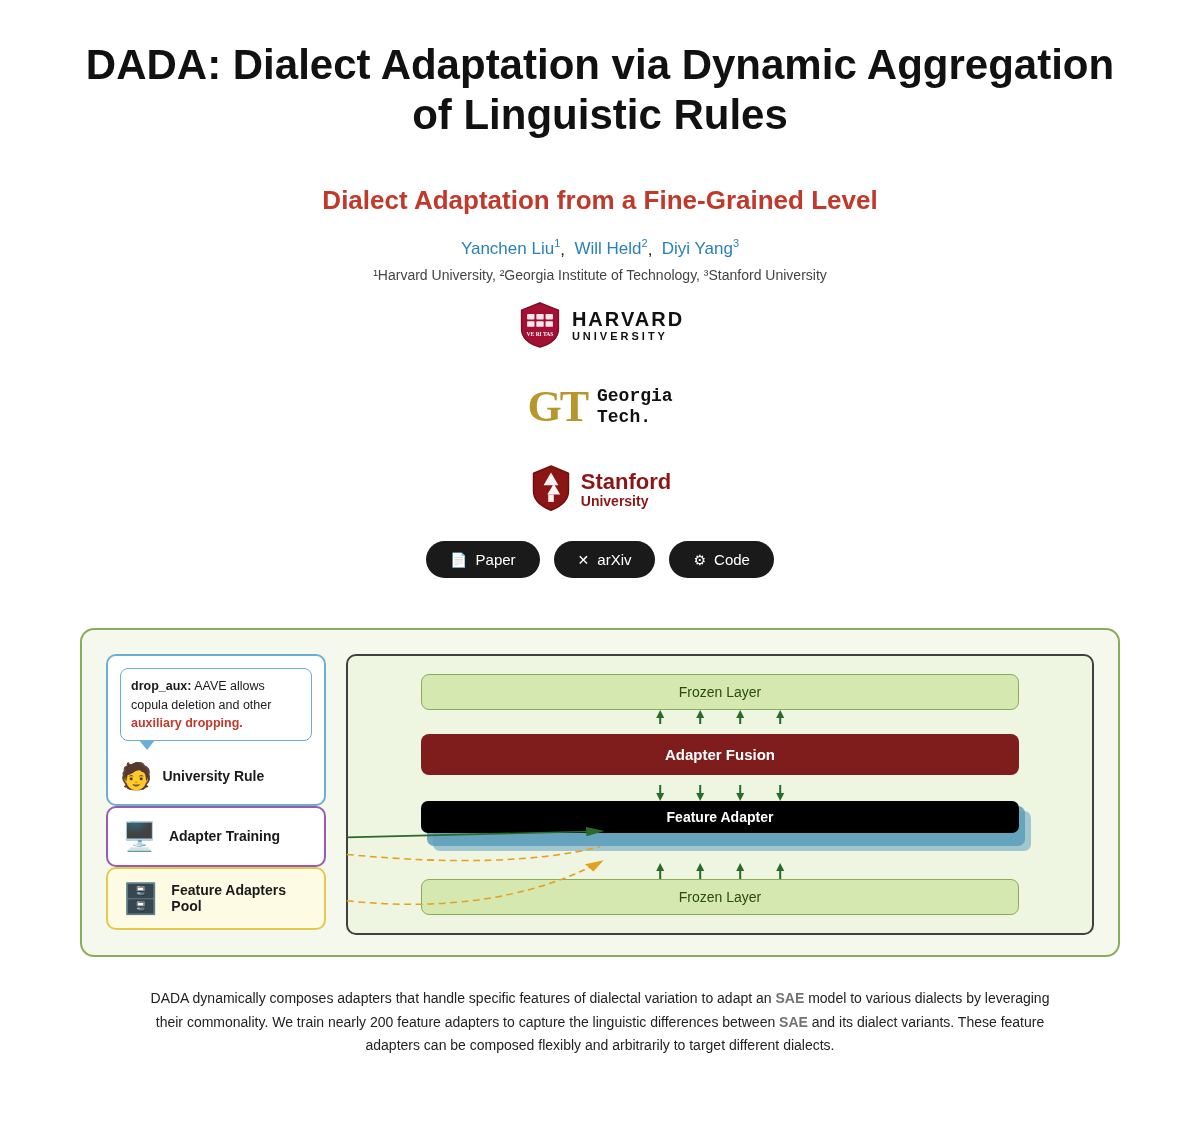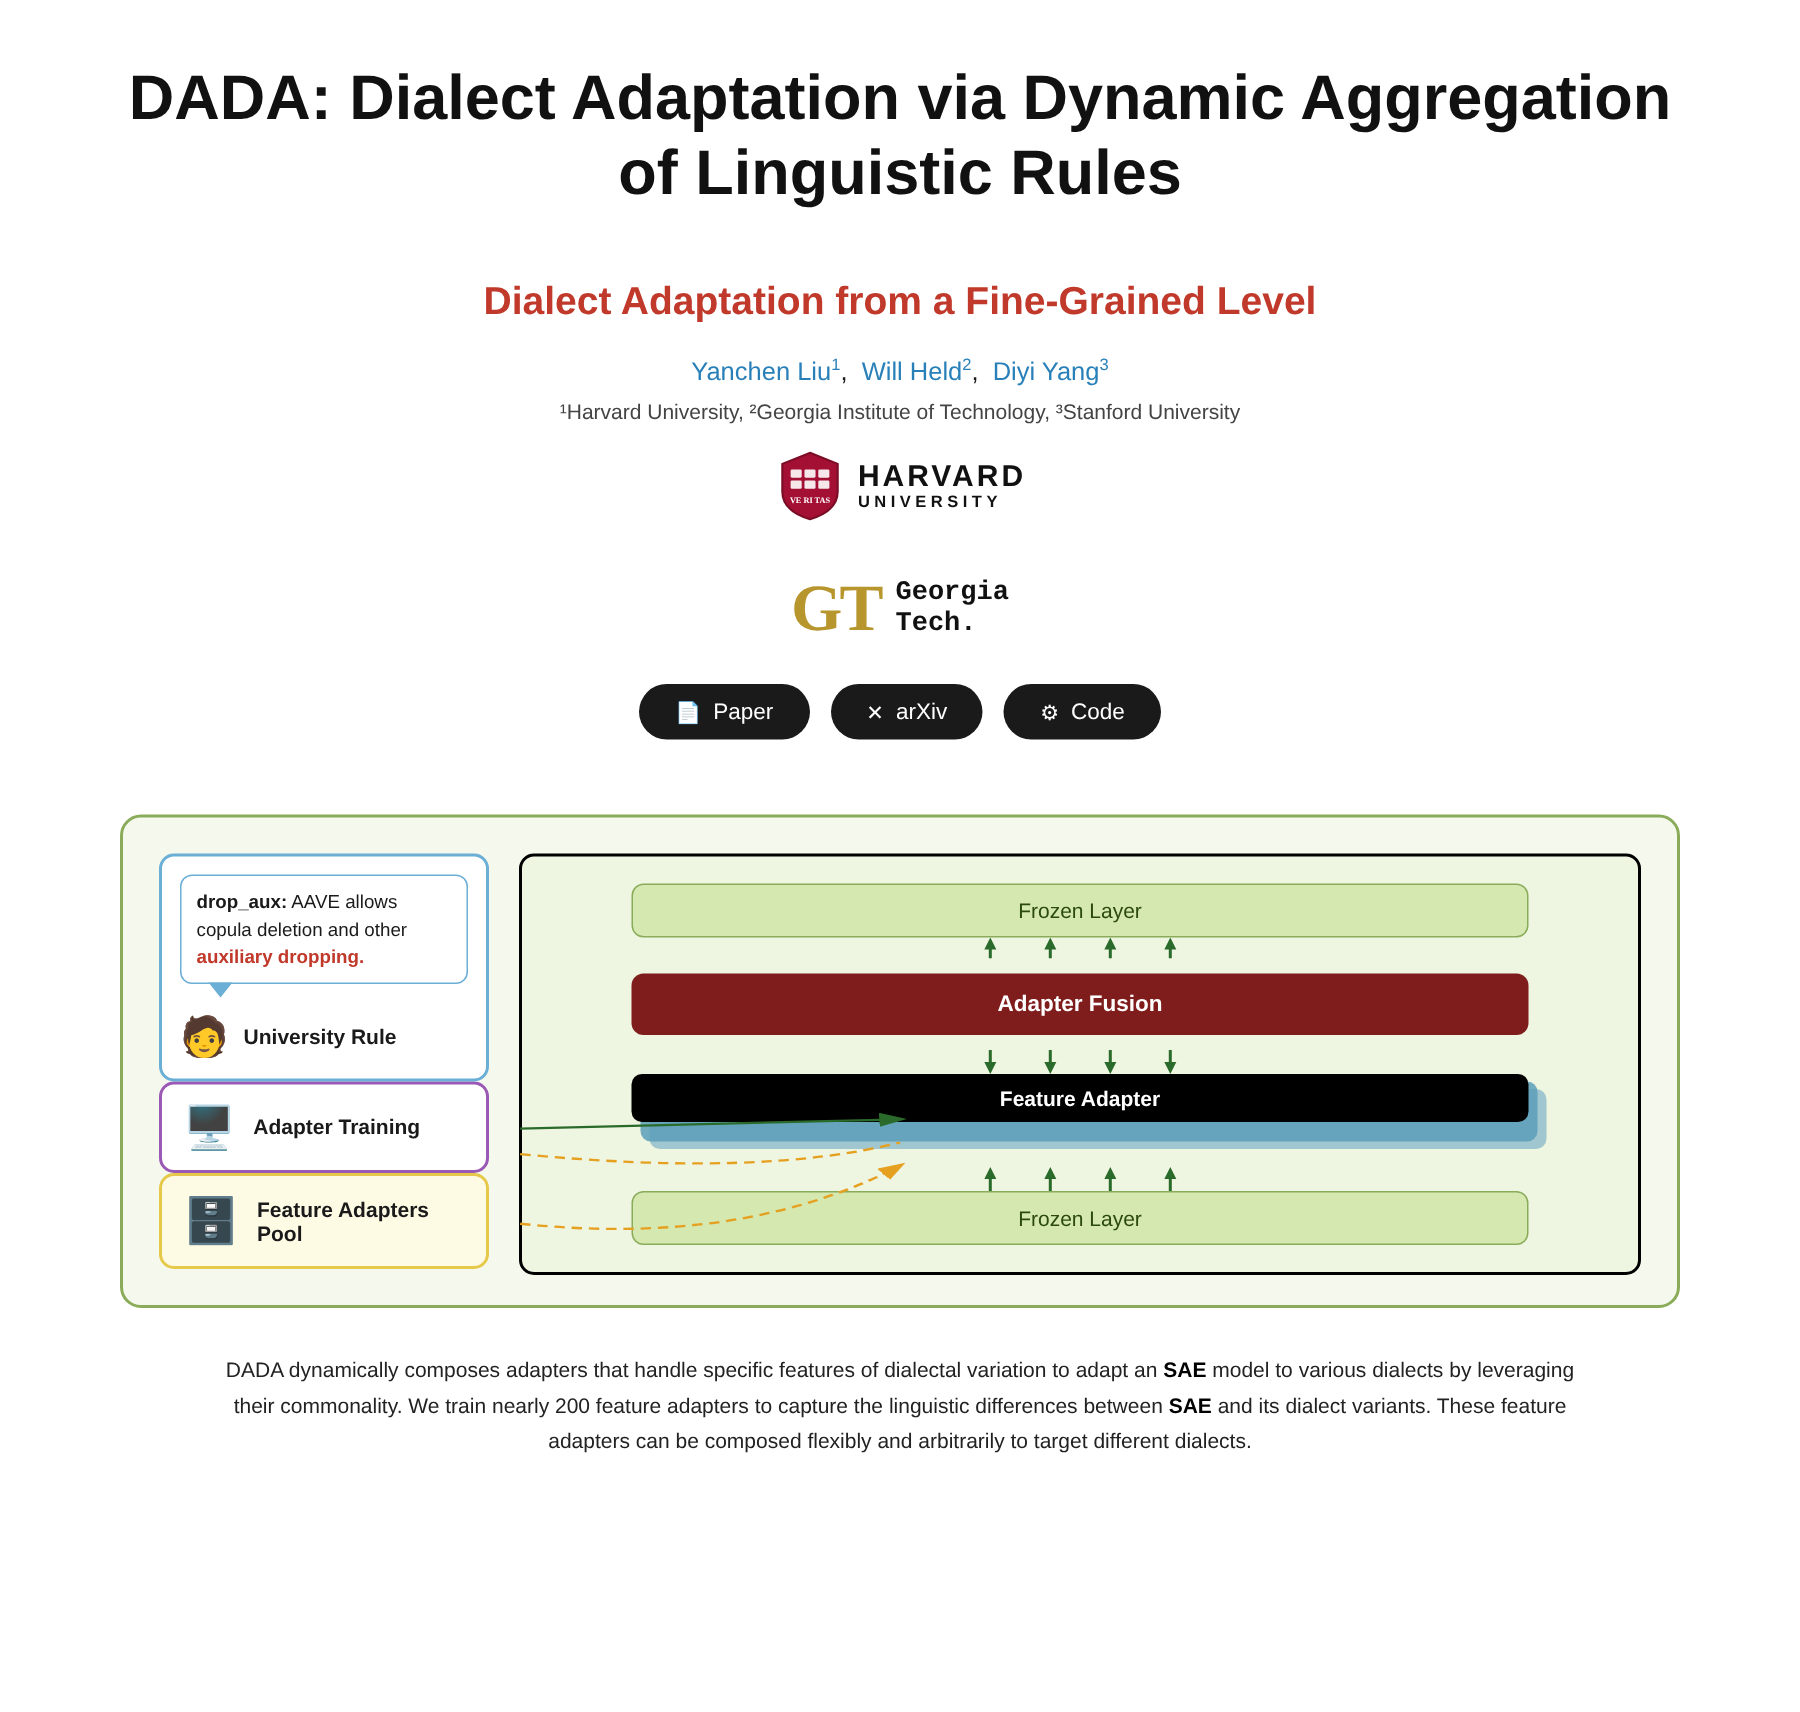--- a/index.html
+++ b/index.html
@@ -247,21 +247,21 @@
       gap: 12px;
       font-weight: 700;
       font-size: 14px;
       font-family: Arial, sans-serif;
     }
     .database-icon { font-size: 30px; }
 
     
     .right-panel {
       flex: 1;
-      border: 2px solid #000000;
+      border: 2px solid #404040;
       border-radius: 10px;
       background: #eef5e0;
       padding: 18px 20px;
       display: flex;
       flex-direction: column;
       align-items: center;
       gap: 0;
       position: relative;
     }
 
@@ -337,21 +337,21 @@
     
     .description {
       text-align: center;
       font-size: 14px;
       line-height: 1.65;
       color: #222;
       font-family: Arial, sans-serif;
       max-width: 900px;
       margin: 0 auto;
     }
-    .description .sae { color: #000000; font-weight: 700; }
+    .description .sae { color: #737373; font-weight: 700; }
 
     sup { font-size: 11px; }
   </style>
 </head>
 <body>
 
 <h1 class="page-title">DADA: Dialect Adaptation via Dynamic Aggregation of Linguistic Rules</h1>
 
 <p class="subtitle">Dialect Adaptation from a Fine-Grained Level</p>
 
@@ -385,20 +385,32 @@
     <div class="logo-gt-emblem">
       <span class="gt-letter">G</span>
         <span class="gt-letter-t">T</span>
     </div>
     <div class="logo-text-gt">
       <span>Georgia</span>
         <span>Tech.</span>
     </div>
   </div>
 
+  <div class="logo-item">
+    <svg class="stanford-tree" viewBox="0 0 44 52">
+
+      <path d="M22 1 L41 9 L41 28 Q41 42 22 49 Q3 42 3 28 L3 9 Z" fill="#8c1515" stroke="#6a0f0f" stroke-width="1.5"></path>
+
+      <polygon points="22,8 30,22 26,22 32,32 18,32 24,22 14,22" fill="#fff" opacity="0.95"></polygon>
+      <rect x="19" y="32" width="6" height="8" fill="#fff" opacity="0.95"></rect>
+    </svg>
+    <div>
+      <div class="logo-text-stanford">Stanford<span>University</span></div>
+    </div>
+  </div>
 </div>
 
 <div class="buttons-row">
   <button class="btn">
     <span class="btn-icon">📄</span>
     <span>Paper</span>
   </button>
   <button class="btn">
     <span class="btn-icon">✕</span>
     <span>arXiv</span>

